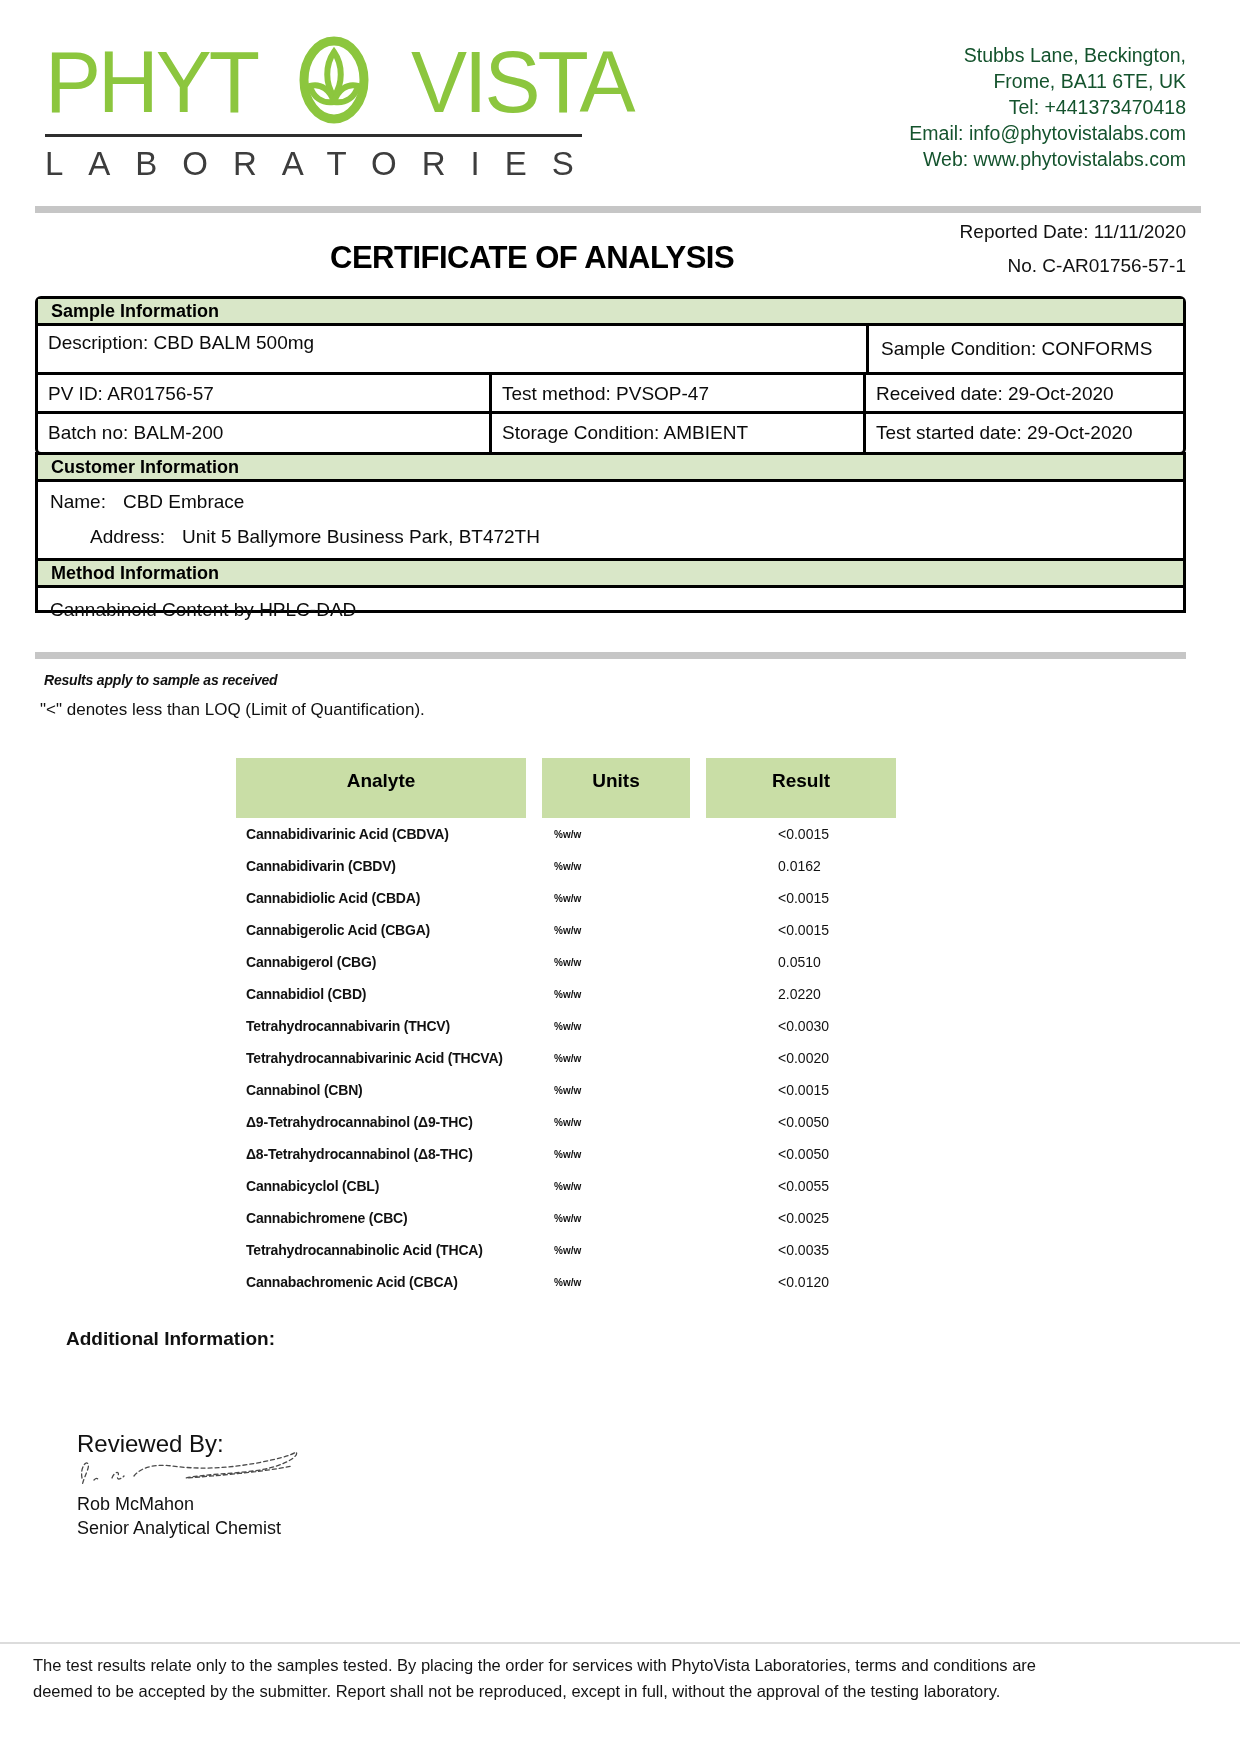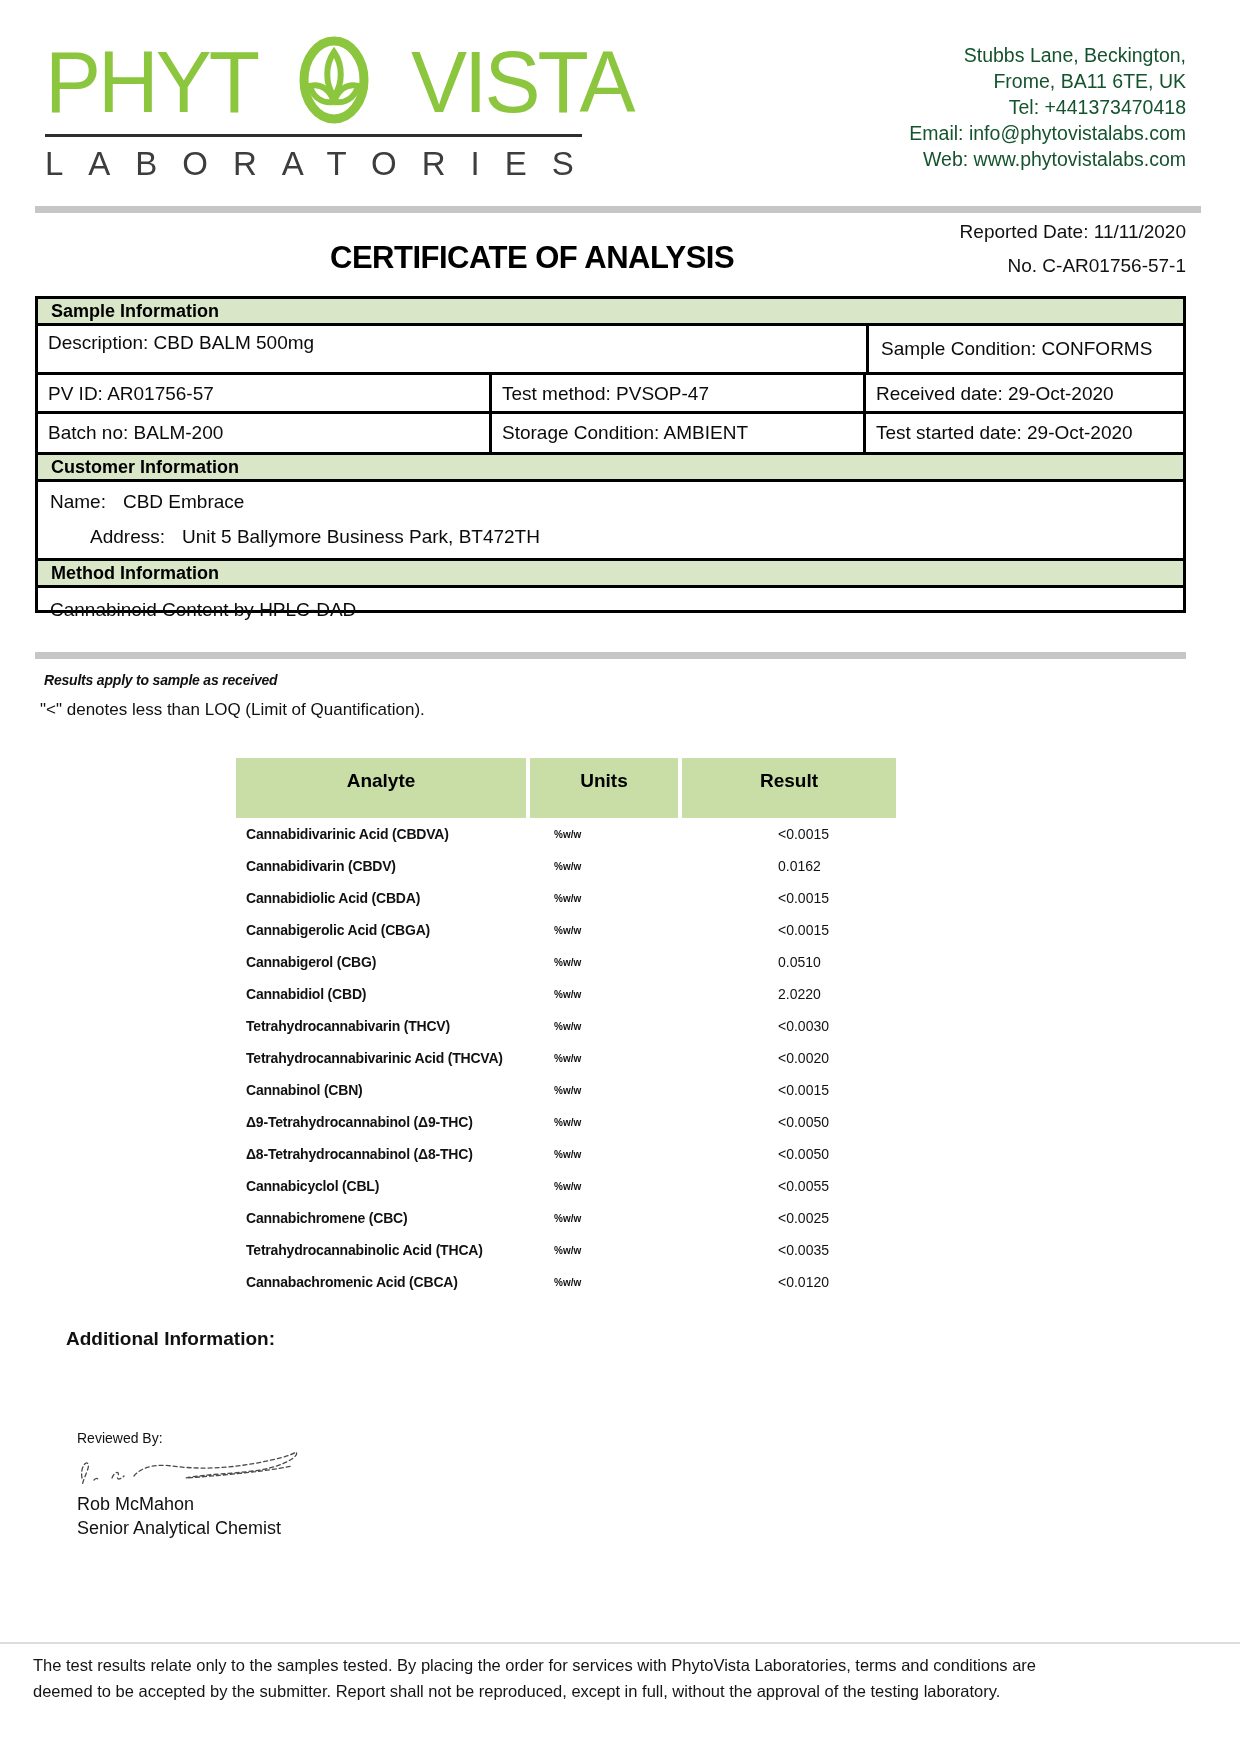--- a/index.html
+++ b/index.html
@@ -20,21 +20,21 @@
   .bar-1 { top:206px; }
   .bar-2 { top:652px; left:35px; width:1151px; }
 
   .reported-date { position:absolute; right:54px; top:221px; font-size:19px; }
   .coa-title { position:absolute; left:330px; top:240px; font-size:31px; font-weight:bold; letter-spacing:-0.5px; color:#000; }
   .coa-number { position:absolute; right:54px; top:255px; font-size:19px; }
 
   
   .info-wrap { position:absolute; left:35px; top:296px; width:1151px; }
   .section { border:3px solid #000; margin-top:-3px; background:#fff; }
-  .section:first-child { margin-top:0; }
+  .section:first-child { margin-top:0;border-radius:6px; }
   .sec-bar { background:#d9e7c8; border-bottom:3px solid #000; height:27px; font-weight:bold; font-size:18px; padding:2px 0 0 13px; color:#000; }
   .cell { font-size:19px; color:#0b0b0b; }
 
   .s-row1 { display:grid; grid-template-columns:828px 1fr; height:46px; }
   .s-desc { padding:6px 10px; }
   .s-cond { border-left:3px solid #000; display:flex; align-items:center; padding-left:12px; }
   .s-row2, .s-row3 { display:grid; grid-template-columns:454px 374px 1fr; border-top:3px solid #000; }
   .s-row2 { height:39px; } .s-row3 { height:41px; }
   .s-row2 > div, .s-row3 > div { padding:8px 10px; }
   .v-div { border-right:3px solid #000; }
@@ -44,31 +44,31 @@
   .lbl-gap { margin-left:17px; }
 
   .meth-cell { height:22px; padding:11px 12px; }
 
   
   .results-note { position:absolute; left:44px; top:672px; font-size:14px; font-weight:bold; font-style:italic; letter-spacing:-0.2px; }
   .loq-note { position:absolute; left:40px; top:700px; font-size:17px; }
 
   
   .res-table { position:absolute; left:236px; top:758px; width:660px; }
-  .res-header { display:grid; grid-template-columns:290px 148px 1fr; column-gap:4px; height:60px; }
+  .res-header { display:grid; grid-template-columns:290px 148px 1fr; column-gap:16px; height:60px; }
   .res-header > div { background:#c9dea6; font-weight:bold; font-size:19px; text-align:center; padding-top:12px; color:#000; }
   .res-rows { margin-top:0; }
   .res-row { display:grid; grid-template-columns:294px 152px 1fr; height:32px; align-items:center; }
   .res-analyte { font-weight:bold; font-size:14px; padding-left:10px; letter-spacing:-0.2px; }
   .res-units { font-weight:bold; font-size:10px; padding-left:24px; }
   .res-result { font-size:14px; padding-left:96px; }
 
   
   .additional-info { position:absolute; left:66px; top:1328px; font-size:19px; font-weight:bold; }
-  .reviewed-by { position:absolute; left:77px; top:1430px; font-size:14px; }
+  .reviewed-by { position:absolute; left:77px; top:1430px; font-size:24px; }
   .signature { position:absolute; left:72px; top:1448px; }
   .sig-name { position:absolute; left:77px; top:1494px; font-size:18px; }
   .sig-title { position:absolute; left:77px; top:1518px; font-size:18px; }
 
   .footer-rule { position:absolute; left:0; top:1642px; width:1240px; height:2px; background:#dcdcdc; }
   .footer { position:absolute; left:33px; top:1652px; width:1160px; font-size:16.5px; line-height:26px; color:#141414; }
 </style>
 </head>
 <body>
 

